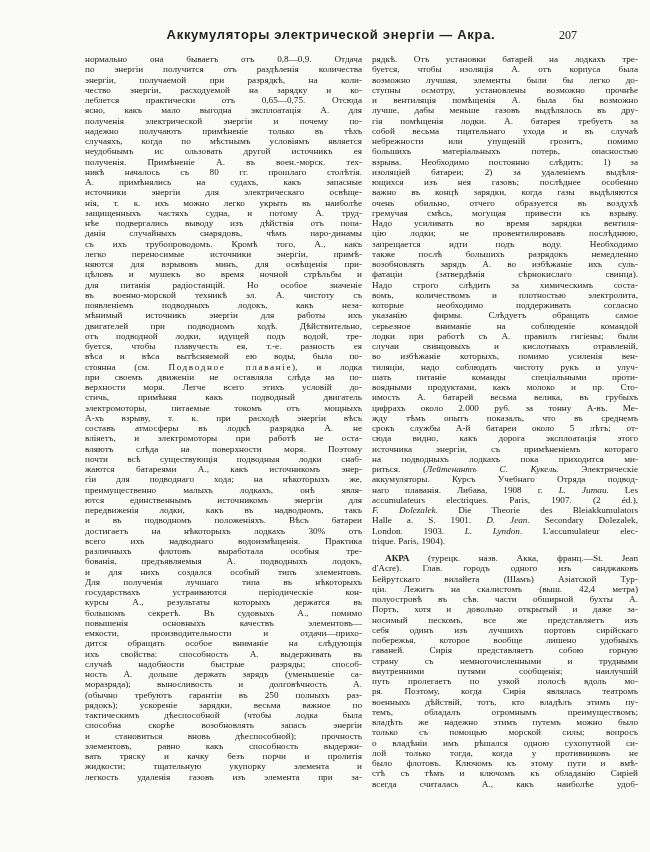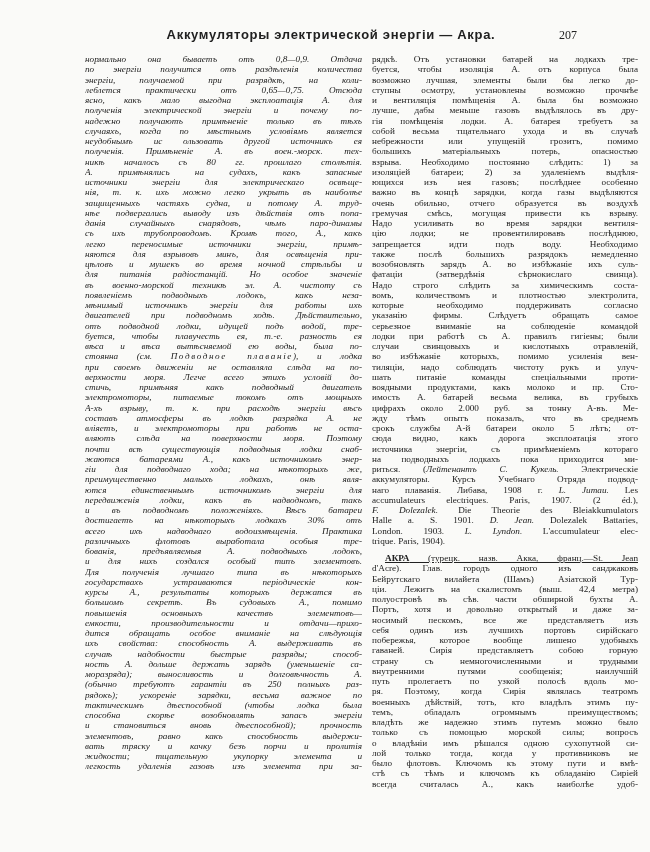--- a/index.html
+++ b/index.html
@@ -20,52 +20,53 @@
     text-align:center;
     font-family:"Liberation Sans","DejaVu Sans",sans-serif;
     font-weight:bold;font-size:13px;letter-spacing:0.7px;
     white-space:nowrap;
   }
   .page-number{
     position:absolute;right:0;top:1px;
     font-size:12px;
   }
   .col{position:absolute;top:54px;}
-  .col-left{left:85px;width:277px;font-style:italic;}
+  .col-left{left:85px;width:277px;}
   .col-right{left:372px;width:266px;}
   .para{margin:0;}
   .para.gap-before{margin-top:7px;}
   .line{
     font-size:9.2px;
     line-height:10.26px;height:10.26px;
     text-align:justify;
     text-align-last:justify;
     overflow:hidden;
     word-spacing:0.2px;
   }
   .line.endline{text-align-last:left;}
-  .line.first-indent{text-indent:13px;text-decoration:underline;}
+  .line.first-indent{text-indent:13px;}
   .i{font-style:italic;}
   .b{font-weight:bold;}
   .sp{letter-spacing:1.6px;}
 </style>
 </head>
 <body>
 
 <div class="page">
   <div class="running-header">
     <div class="running-title">Аккумуляторы электрической энергіи — Акра.</div>
     <div class="page-number">207</div>
   </div>
 
   <div class="col col-left">
       <div class="para">
         <div class="line"><span>нормально она бываетъ отъ 0,8—0,9. Отдача</span></div>
         <div class="line"><span>по энергіи получится отъ раздѣленія количества</span></div>
         <div class="line"><span>энергіи, получаемой при разрядкѣ, на коли-</span></div>
+        <div class="line"><span>чество энергіи, расходуемой на зарядку и ко-</span></div>
         <div class="line"><span>леблется практически отъ 0,65—0,75. Отсюда</span></div>
         <div class="line"><span>ясно, какъ мало выгодна эксплоатація А. для</span></div>
         <div class="line"><span>полученія электрической энергіи и почему по-</span></div>
         <div class="line"><span>надежно получаютъ примѣненіе только въ тѣхъ</span></div>
         <div class="line"><span>случаяхъ, когда по мѣстнымъ условіямъ является</span></div>
         <div class="line"><span>неудобнымъ ис ользовать другой источникъ ея</span></div>
         <div class="line"><span>полученія. Примѣненіе А. въ воен.-морск. тех-</span></div>
         <div class="line"><span>никѣ началось съ 80 гг. прошлаго столѣтія.</span></div>
         <div class="line"><span>А. примѣнялись на судахъ, какъ запасные</span></div>
         <div class="line"><span>источники энергіи для электрическаго освѣще-</span></div>
@@ -169,21 +170,21 @@
         <div class="line"><span>жду тѣмъ опытъ показалъ, что въ среднемъ</span></div>
         <div class="line"><span>срокъ службы А-й батареи около 5 лѣтъ; от-</span></div>
         <div class="line"><span>сюда видно, какъ дорога эксплоатація этого</span></div>
         <div class="line"><span>источника энергіи, съ примѣненіемъ котораго</span></div>
         <div class="line"><span>на подводныхъ лодкахъ пока приходится ми-</span></div>
         <div class="line"><span>риться. (</span><span class="i">Лейтенантъ С. Кукель.</span><span> Электрическіе</span></div>
         <div class="line"><span>аккумуляторы. Курсъ Учебнаго Отряда подвод-</span></div>
         <div class="line"><span>наго плаванія. Либава, 1908 г. </span><span class="i">L. Jumau.</span><span> Les</span></div>
         <div class="line"><span>accumulateurs electriques. Paris, 1907. (2 éd.),</span></div>
         <div class="line"><span class="i">F. Dolezalek.</span><span> Die Theorie des Bleiakkumulators</span></div>
-        <div class="line"><span>Halle a. S. 1901. </span><span class="i">D. Jean.</span><span> Dolezalek Battaries,</span></div>
+        <div class="line"><span>Halle a. S. 1901. </span><span class="i">D. Jean.</span><span> Secondary Dolezalek,</span></div>
         <div class="line"><span>London. 1903. </span><span class="i">L. Lyndon.</span><span> L'accumulateur elec-</span></div>
         <div class="line endline"><span>trique. Paris, 1904).</span></div>
       </div>
       <div class="para gap-before">
         <div class="line first-indent"><span class="b">АКРА</span><span> (турецк. назв. Акка, франц.—St. Jean</span></div>
         <div class="line"><span>d'Acre). Глав. городъ одного изъ санджаковъ</span></div>
         <div class="line"><span>Бейрутскаго вилайета (Шамъ) Азіатской Тур-</span></div>
         <div class="line"><span>ціи. Лежитъ на скалистомъ (выш. 42,4 метра)</span></div>
         <div class="line"><span>полуостровѣ въ сѣв. части обширной бухты А.</span></div>
         <div class="line"><span>Портъ, хотя и довольно открытый и даже за-</span></div>

